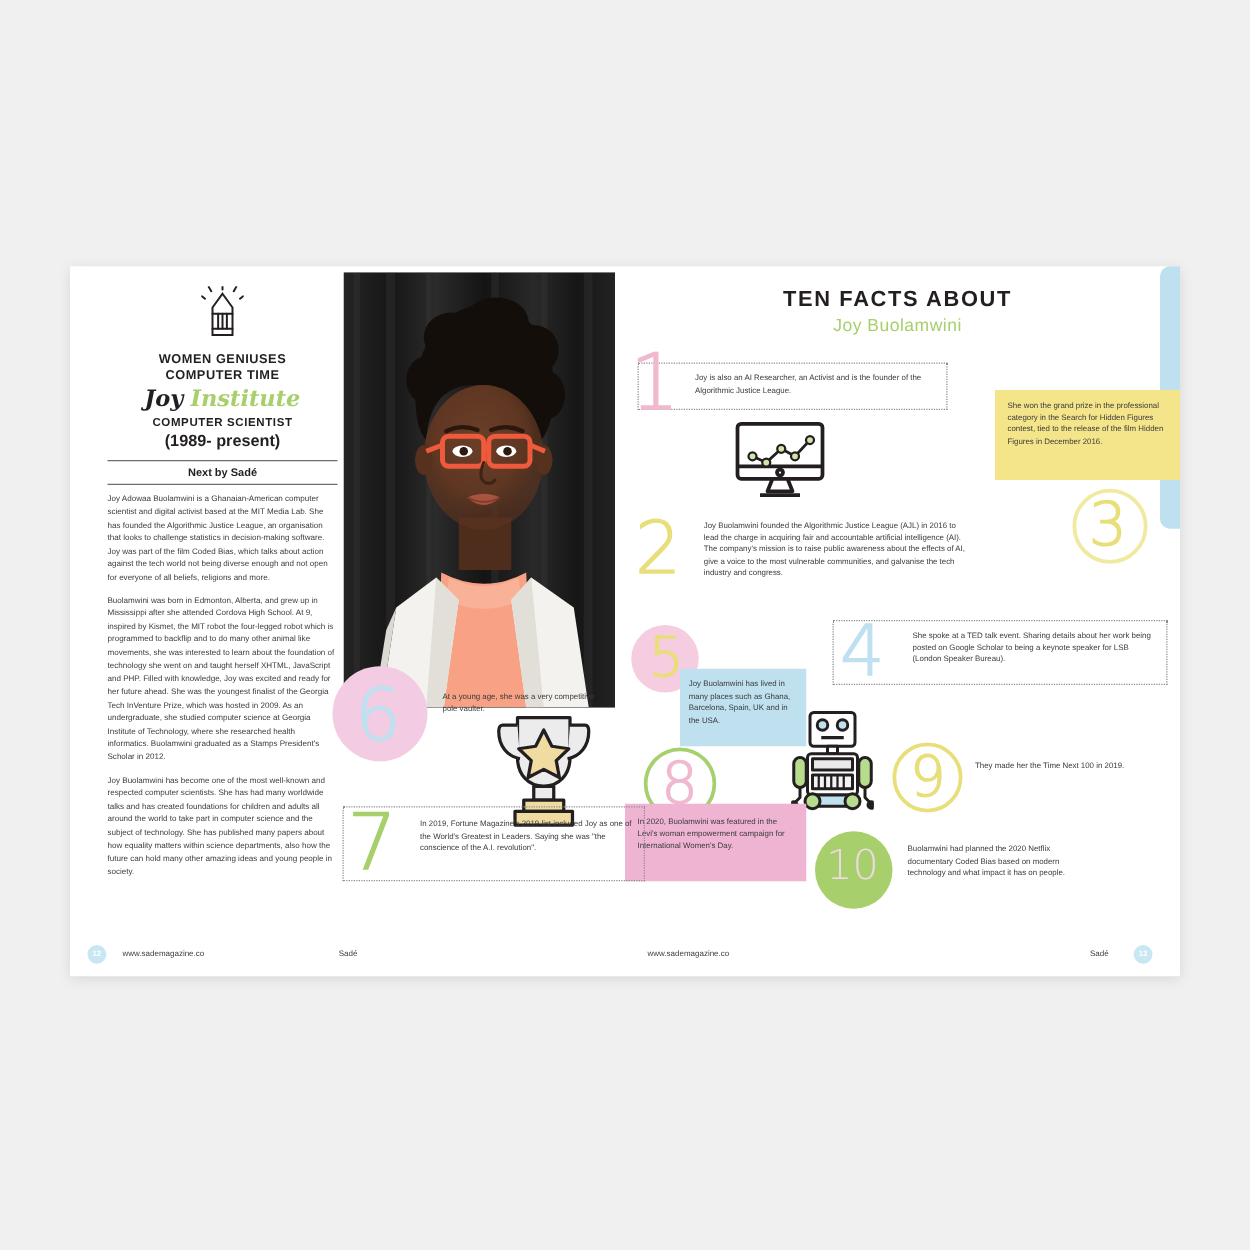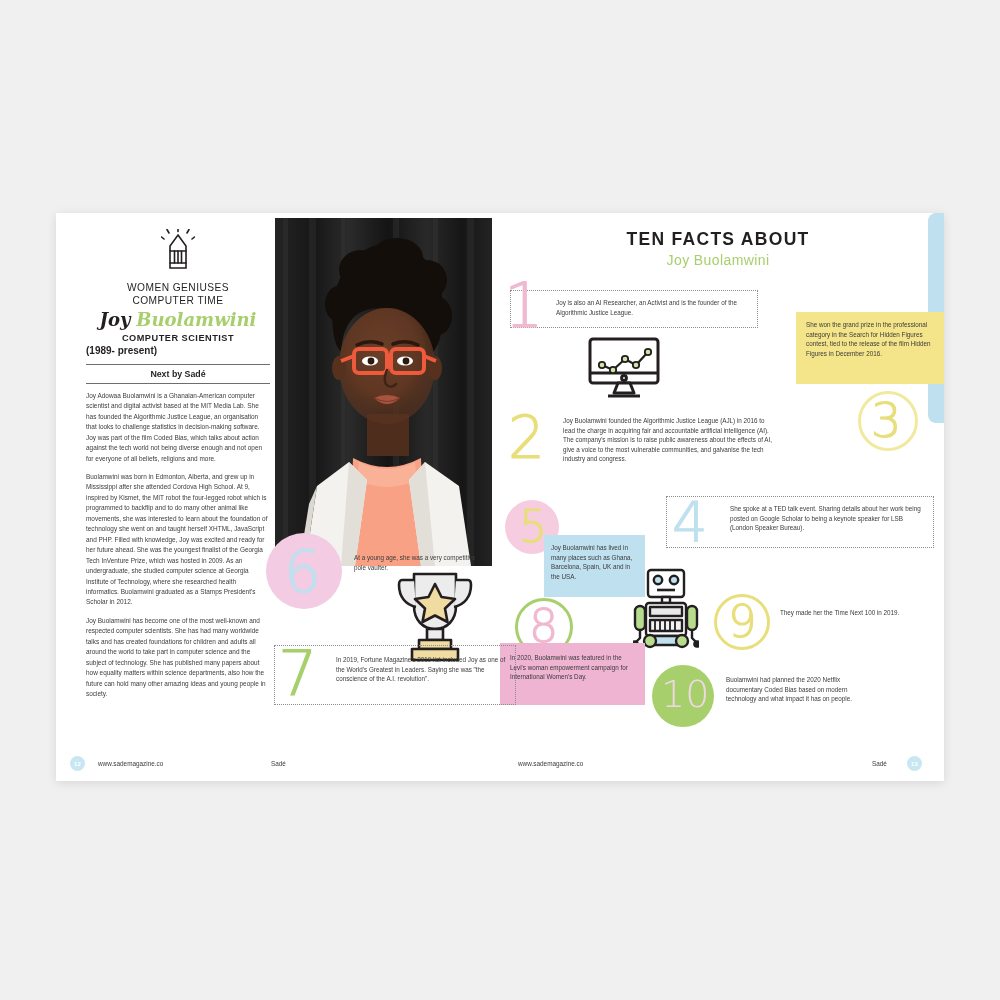--- a/index.html
+++ b/index.html
@@ -30,21 +30,21 @@
     position: absolute;
     left: 30px; top: 16px;
     width: 184px;
   }
 
   .pencil-icon { display:block; margin: 0 auto 8px; }
 
   .kicker {
     text-align: center;
     font-size: 10.2px;
-    font-weight: 400;
+    font-weight: 700;
     letter-spacing: 0.45px;
     color: #231f20;
     line-height: 1.32;
   }
   .script-name {
     text-align: center;
     margin-top: 3px;
     font-family: "DejaVu Serif", serif;
     font-style: italic;
     font-size: 18px;
@@ -56,21 +56,22 @@
 
   .role {
     text-align: center;
     font-size: 9.2px;
     font-weight: 700;
     letter-spacing: 0.5px;
     color: #231f20;
     margin-top: 3px;
   }
   .years {
-    font-size: 10px;
+    text-align: center;
+    font-size: 13px;
     font-weight: 700;
     color: #231f20;
     margin-top: 2px;
   }
 
   .byline-wrap { margin-top: 8px; }
   .rule { height: 1px; background: #6d6d6d; width: 100%; }
   .byline {
     text-align: center;
     font-size: 8.8px;
@@ -236,21 +237,21 @@
           </g>
         </svg>
 
         <div class="kicker">
           <div>WOMEN GENIUSES</div>
           <div>COMPUTER TIME</div>
         </div>
 
         <div class="script-name">
           <span class="joy">Joy</span>
-          <span class="surname">Buolamwini</span>
+          <span class="surname">Institute</span>
         </div>
 
         <div class="role">COMPUTER SCIENTIST</div>
         <div class="years">(1989- present)</div>
 
         <div class="byline-wrap">
           <div class="rule"></div>
           <div class="byline">Next by Sadé</div>
           <div class="rule"></div>
         </div>
@@ -431,21 +432,21 @@
       <div class="ring" style="left:15px; top:385px; width:58px; height:58px; border:3px solid #a7cf6b;"></div>
       <div class="bignum" style="left:29px; top:390px; font-size:46px; color:#f0b9cf;">8</div>
       <div class="colorblock" style="left:0px; top:430px; width:145px; height:62px; background:#efb4d2;"></div>
       <div class="fact-text" style="position:absolute; left:10px; top:440px; width:126px;">In 2020, Buolamwini was featured in the Levi's woman empowerment campaign for International Women's Day.</div>
 
       <div class="ring" style="left:214px; top:381px; width:56px; height:56px; border:3px solid #e8de7a;"></div>
       <div class="bignum" style="left:228px; top:386px; font-size:45px; color:#e8de7a;">9</div>
       <div class="fact-text" style="position:absolute; left:280px; top:395px; width:140px;">They made her the Time Next 100 in 2019.</div>
 
       <div class="circle" style="left:152px; top:452px; width:62px; height:62px; background:#a7cf6b;"></div>
-      <div class="bignum solid" style="left:161px; top:462px; font-size:38px; color:#edd9e4;">10</div>
+      <div class="bignum solid" style="left:161px; top:462px; font-size:33px; color:#edd9e4;">10</div>
       <div class="fact-text" style="position:absolute; left:226px; top:462px; width:146px;">Buolamwini had planned the 2020 Netflix documentary Coded Bias based on modern technology and what impact it has on people.</div>
 
       <div class="footer">
         <div class="url" style="left:18px; top:3px;">www.sademagazine.co</div>
         <div class="brand" style="left:372px; top:3px;">Sadé</div>
         <div class="pagebadge" style="left:407px; top:-1px;">13</div>
       </div>
     </div>
 
     <div class="circle" style="left:210px; top:320px; width:76px; height:76px; background:#f3cbe3; z-index:5;"></div>

